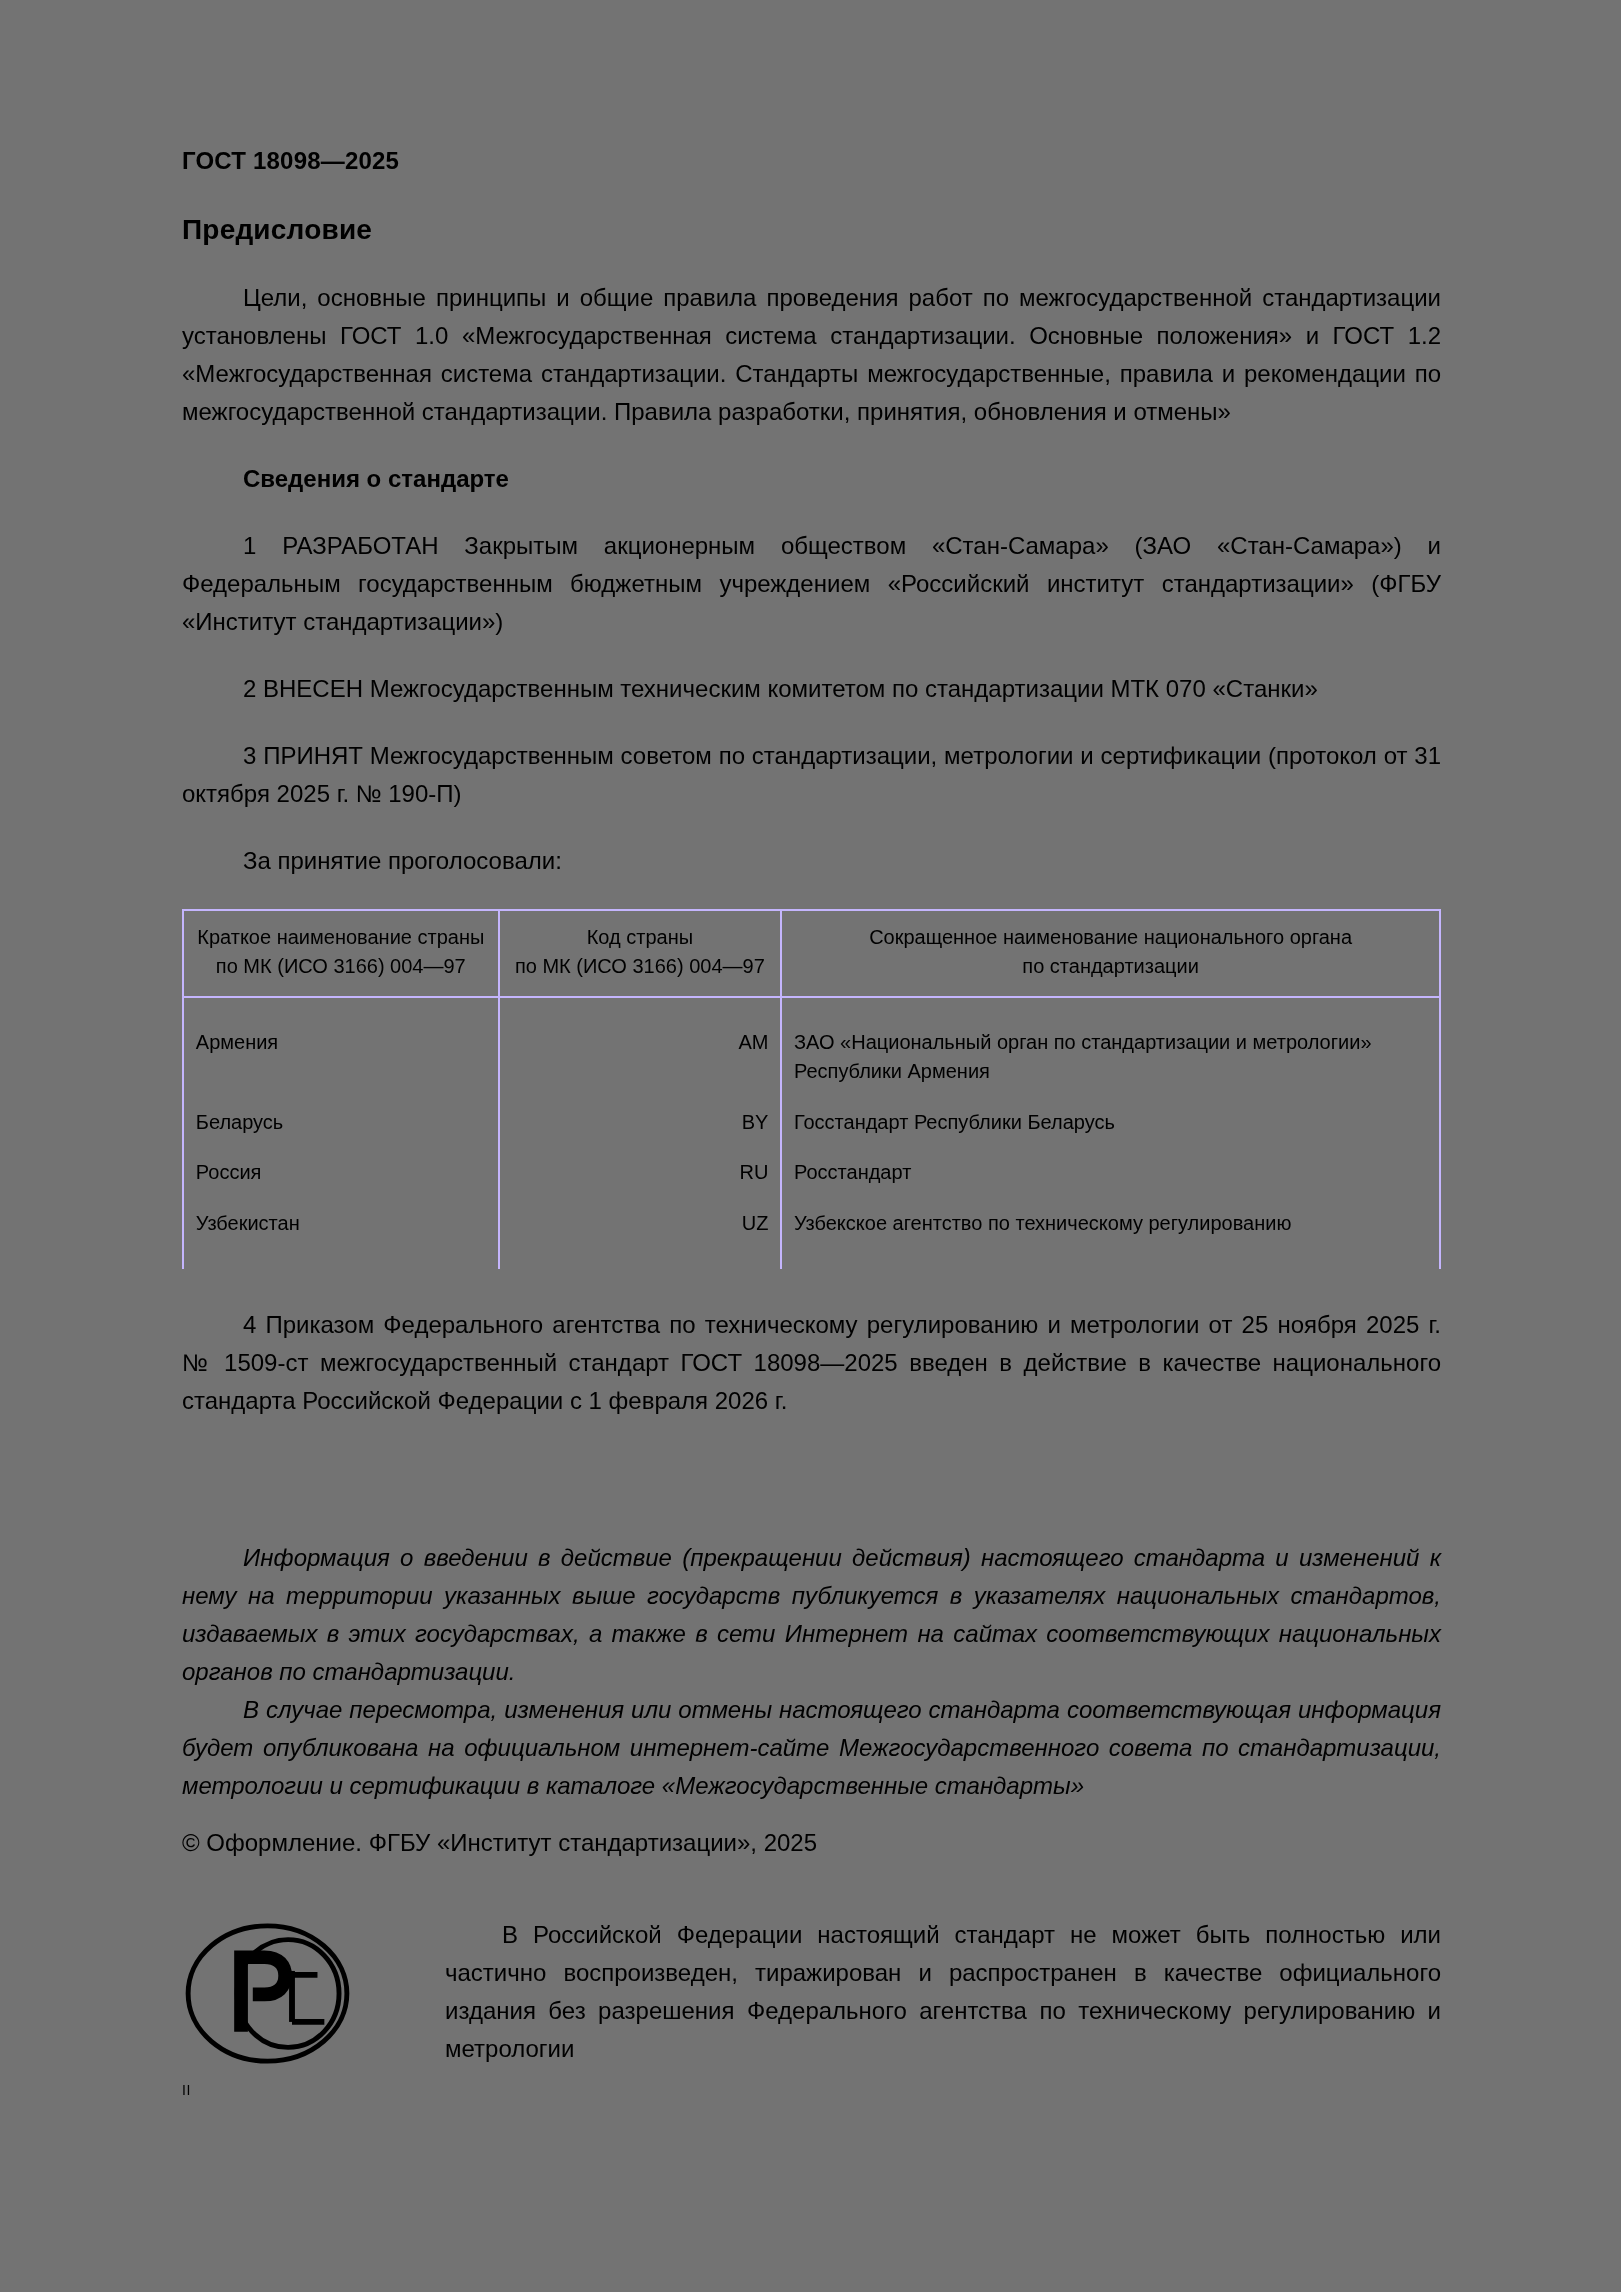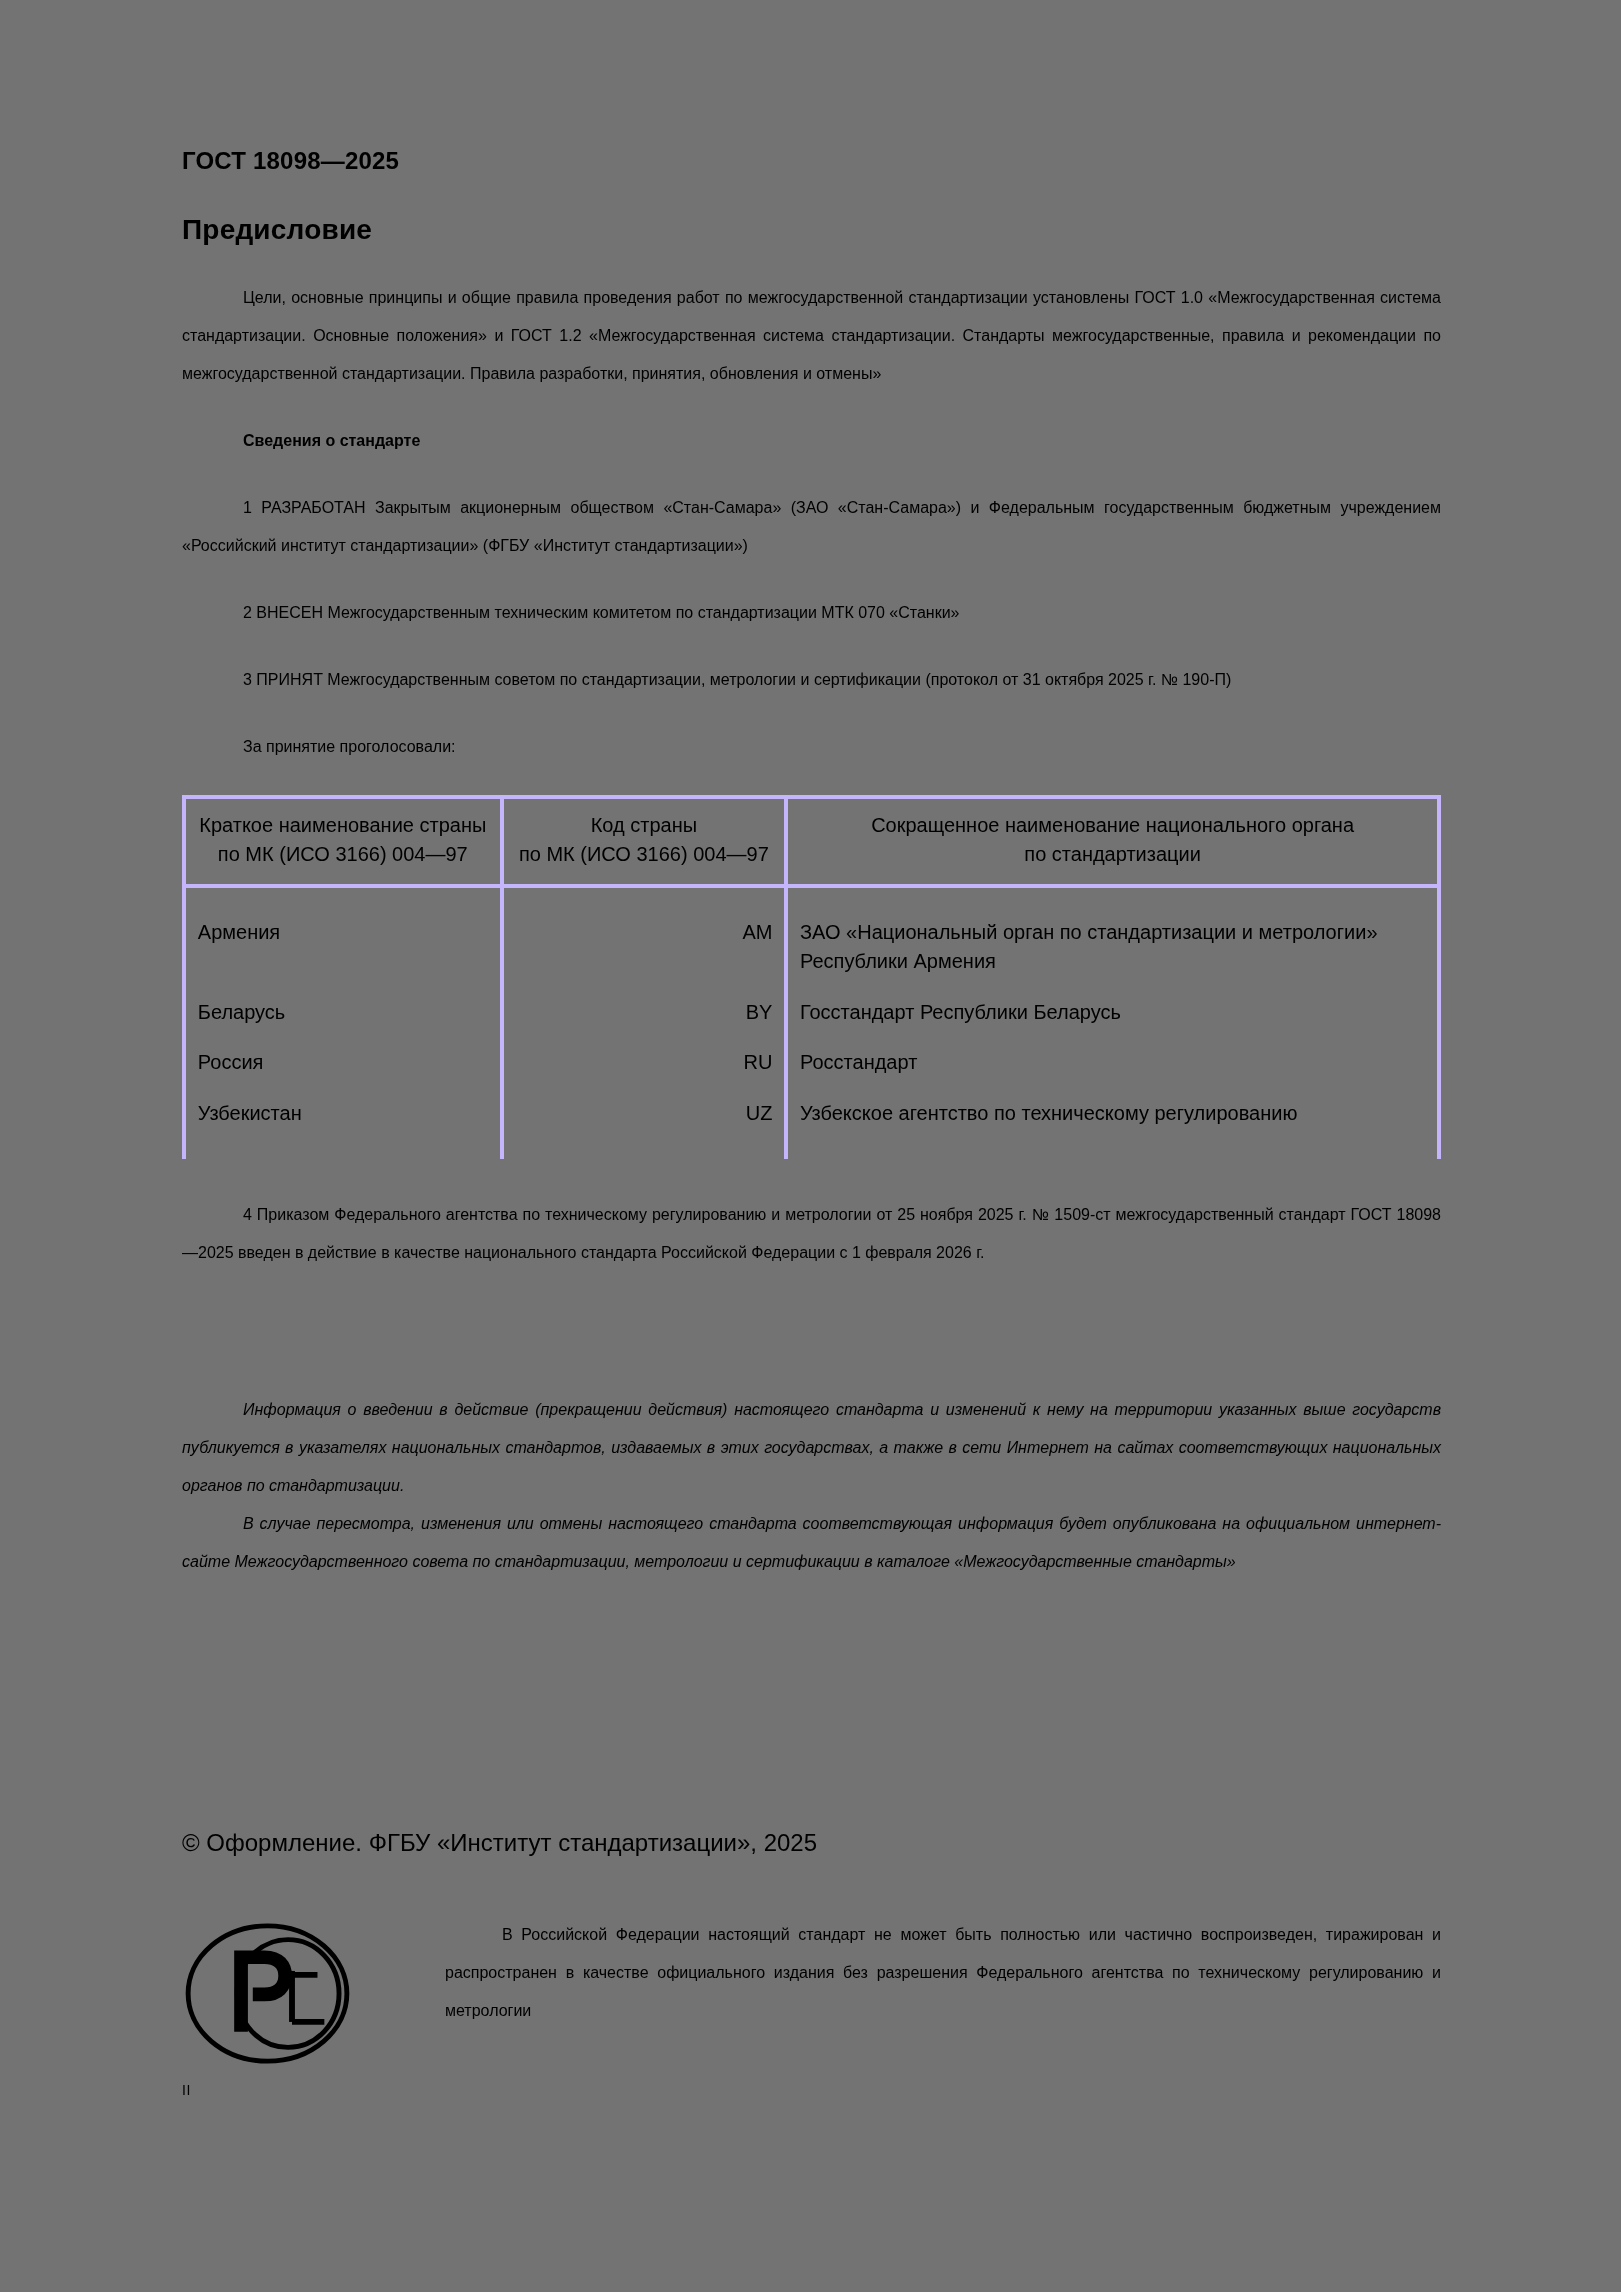--- a/index.html
+++ b/index.html
@@ -46,21 +46,21 @@
 
   
   .body-flow {
     position: absolute;
     left: 182px;
     top: 279px;
     width: 1259px;
   }
   p {
     margin: 0;
-    font-size: 16px;
+    font-size: 24px;
     line-height: 38px;
     text-align: justify;
     text-justify: inter-word;
     hyphens: none;
   }
   p.indent { text-indent: 61px; }
   .gap-md { height: 29px; }
   .gap-lg { height: 37px; }
   .bold { font-weight: bold; }
   .ital { font-style: italic; }
@@ -70,21 +70,21 @@
     margin-top: 29px;
     width: 1259px;
   }
   table.vote {
     border-collapse: collapse;
     width: 100%;
     table-layout: fixed;
   }
   table.vote th,
   table.vote td {
-    border: 4px solid #c4b5fd;
+    border: 2px solid #c4b5fd;
     font-weight: normal;
     font-size: 20px;
     line-height: 29px;
     vertical-align: top;
   }
   table.vote thead th {
     text-align: center;
     padding: 11.8px 9.8px 15.7px 9.8px;
   }
   table.vote tbody td {

